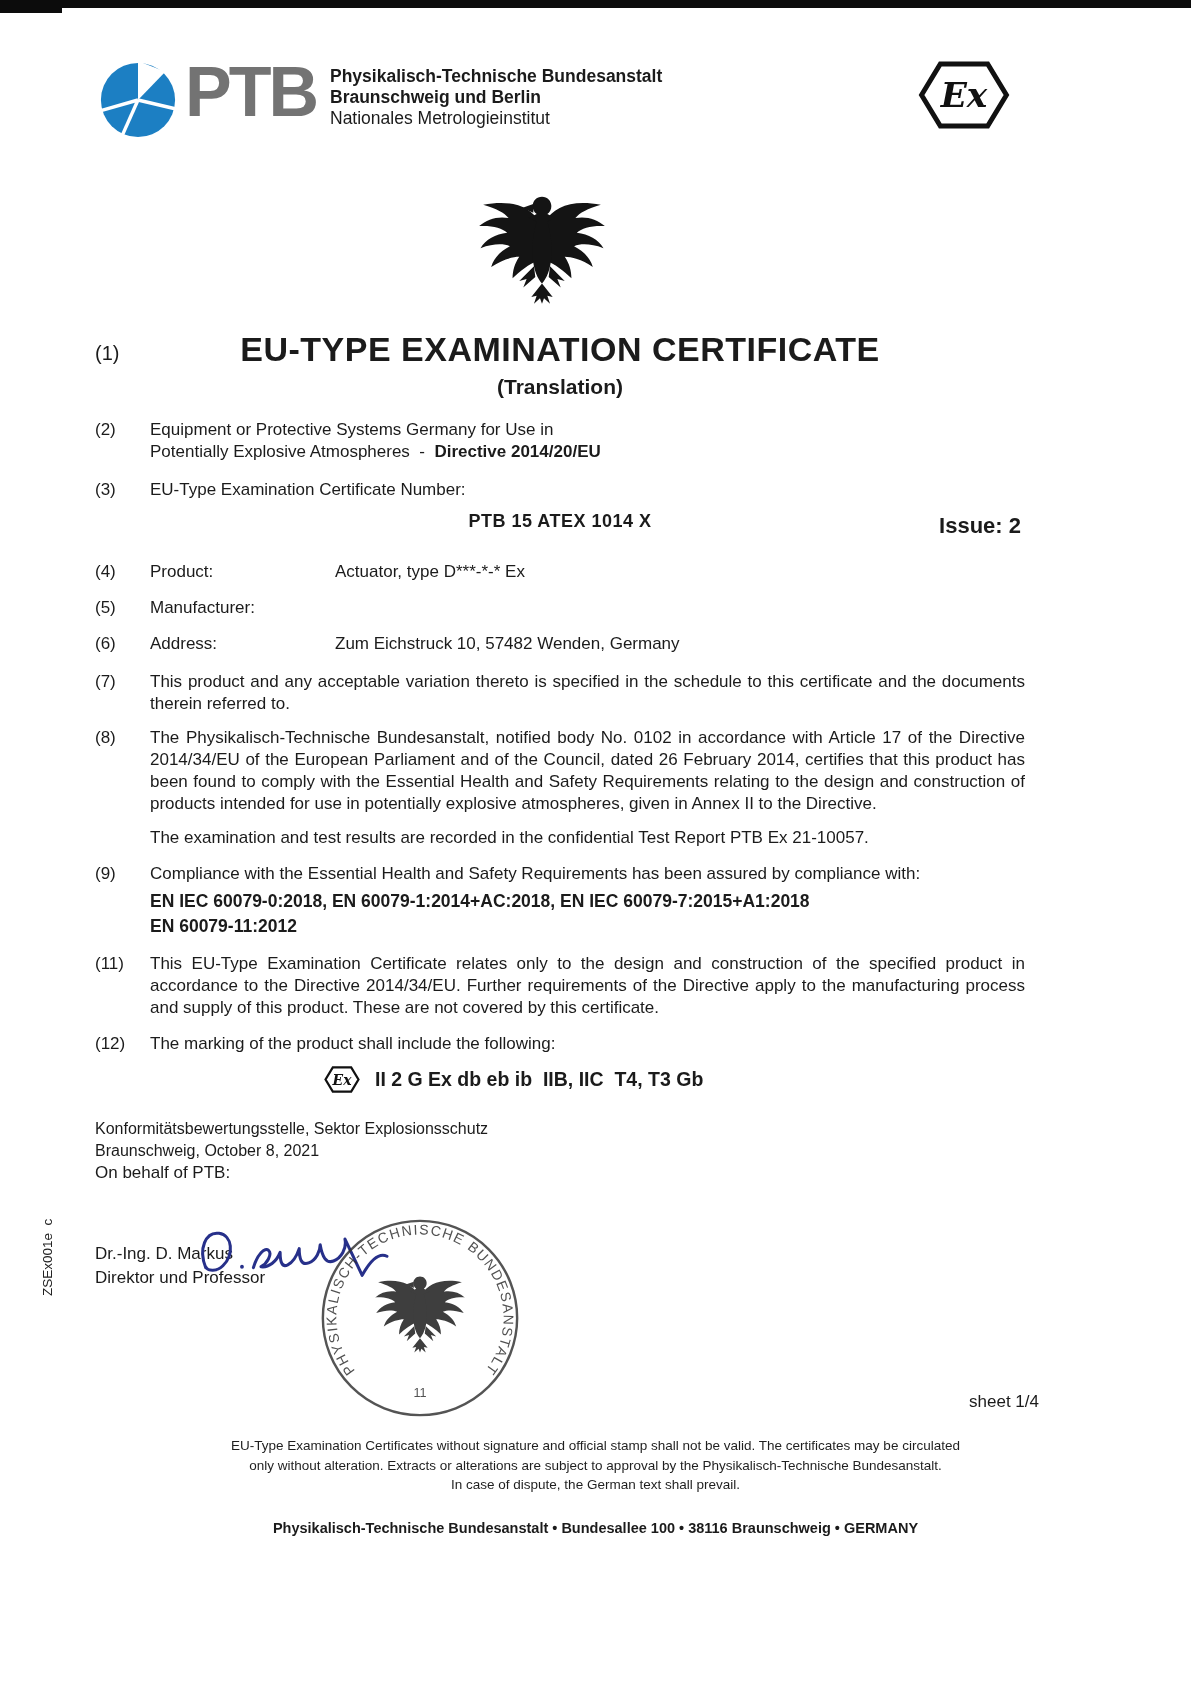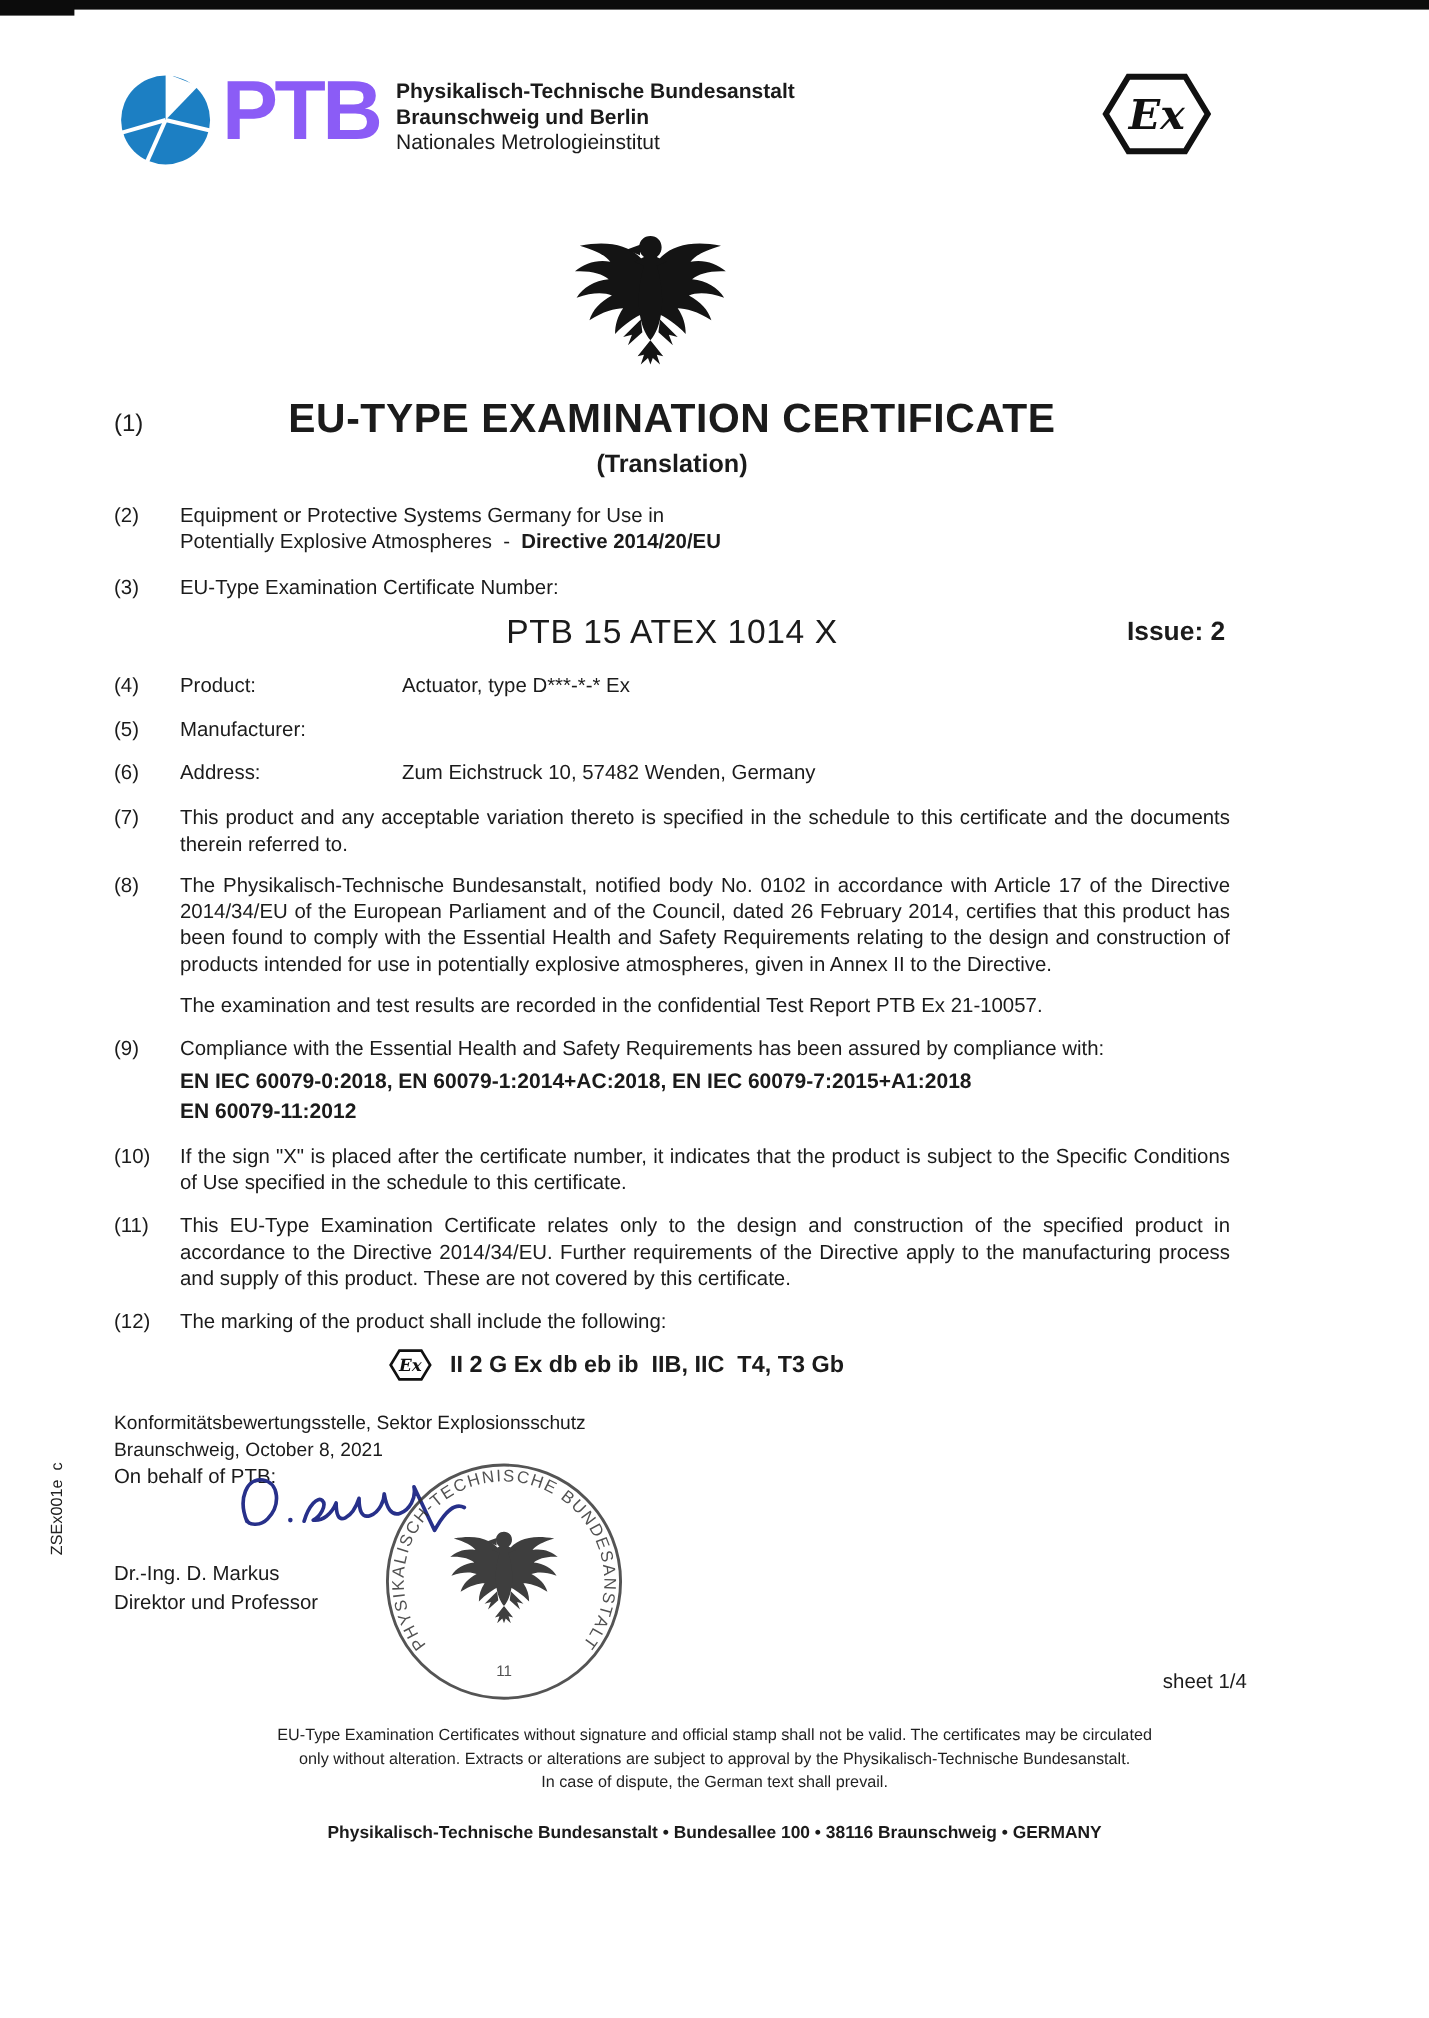--- a/index.html
+++ b/index.html
@@ -7,42 +7,42 @@
     position:relative;width:1191px;height:1682px;background:#fff;overflow:hidden;
     font-family:"Liberation Sans","DejaVu Sans",sans-serif;color:#1b1b1b;
   }
   
   .scan-edge-top{position:absolute;top:0;left:0;width:100%;height:8px;background:#0c0c0c;}
   .scan-edge-corner{position:absolute;top:0;left:0;width:62px;height:13px;background:#0c0c0c;}
 
   
   .header{position:absolute;top:60px;left:95px;display:flex;align-items:flex-start;}
   .logo{display:flex;align-items:flex-start;}
-  .logo-word{font-size:70px;line-height:64px;font-weight:bold;letter-spacing:-3px;color:#8b5cf6;margin-left:4px;}
+  .logo-word{font-size:70px;line-height:64px;font-weight:bold;letter-spacing:-3px;color:#737373;margin-left:4px;}
   .org{margin-left:14px;padding-top:6px;font-size:17.5px;line-height:21px;}
   .org-bold{font-weight:bold;}
   .ex-badge{position:absolute;top:58px;right:178px;}
 
   .eagle{position:absolute;left:475px;top:186px;}
 
   
   .content{position:absolute;top:330px;left:95px;width:930px;}
   .title-row{position:relative;text-align:center;}
   .title-num{position:absolute;left:0;top:12px;font-size:20px;}
   .main-title{display:inline;font-size:34px;font-weight:bold;letter-spacing:.5px;}
   .subtitle{text-align:center;font-size:21px;font-weight:bold;margin-top:6px;}
 
   .item{display:grid;grid-template-columns:55px 1fr;font-size:17px;line-height:22px;}
   .kv{display:grid;grid-template-columns:55px 185px 1fr;font-size:17px;line-height:22px;}
   .justify{text-align:justify;}
   .prewrap{white-space:pre-wrap;} .mt12{margin-top:12px;} .mt14{margin-top:14px;}
   .mt16{margin-top:16px;} .mt18{margin-top:18px;} .mt20{margin-top:20px;} .mt24{margin-top:24px;}
 
   .cert-row{position:relative;margin-top:10px;text-align:center;height:32px;}
-  .cert-number{font-size:28px;font-weight:normal;letter-spacing:.5px;}
+  .cert-number{font-size:18px;font-weight:bold;letter-spacing:.5px;}
   .issue{position:absolute;right:4px;top:2px;font-size:22px;font-weight:bold;}
 
   .standards{font-weight:bold;font-size:17.5px;line-height:25px;margin-top:4px;}
 
   .marking-row{margin-top:10px;padding-left:228px;display:flex;align-items:center;gap:14px;}
   .marking-text{font-size:19.5px;font-weight:bold;}
 
   .approval-row{display:flex;justify-content:space-between;font-size:16px;line-height:22px;flex-direction:column;}
   .signer{margin-top:58px;font-size:17px;line-height:24px;}
 
@@ -165,24 +165,20 @@
       <span>(9)</span>
       <div>
         <div>Compliance with the Essential Health and Safety Requirements has been assured by compliance with:</div>
         <div class="standards">
           <div>EN IEC 60079-0:2018, EN 60079-1:2014+AC:2018, EN IEC 60079-7:2015+A1:2018</div>
           <div>EN 60079-11:2012</div>
         </div>
       </div>
     </section>
 
-    <section class="item mt14">
-      <span>(10)</span>
-      <div class="justify">If the sign "X" is placed after the certificate number, it indicates that the product is subject to the Specific Conditions of Use specified in the schedule to this certificate.</div>
-    </section>
 
     <section class="item mt14">
       <span>(11)</span>
       <div class="justify">This EU-Type Examination Certificate relates only to the design and construction of the specified product in accordance to the Directive 2014/34/EU. Further requirements of the Directive apply to the manufacturing process and supply of this product. These are not covered by this certificate.</div>
     </section>
 
     <section class="item mt14">
       <span>(12)</span>
       <div>The marking of the product shall include the following:</div>
     </section>

